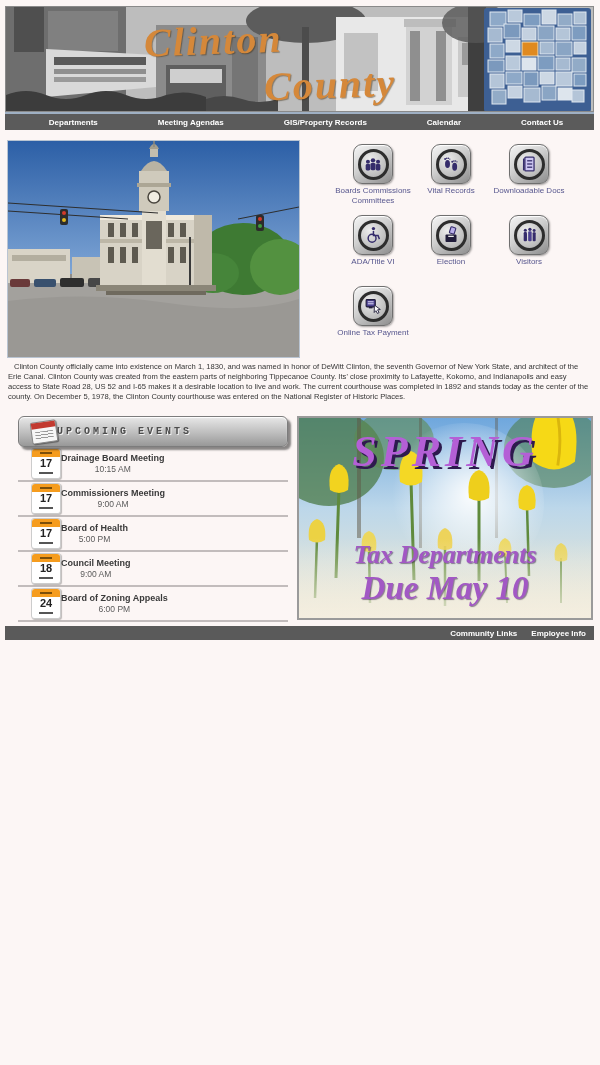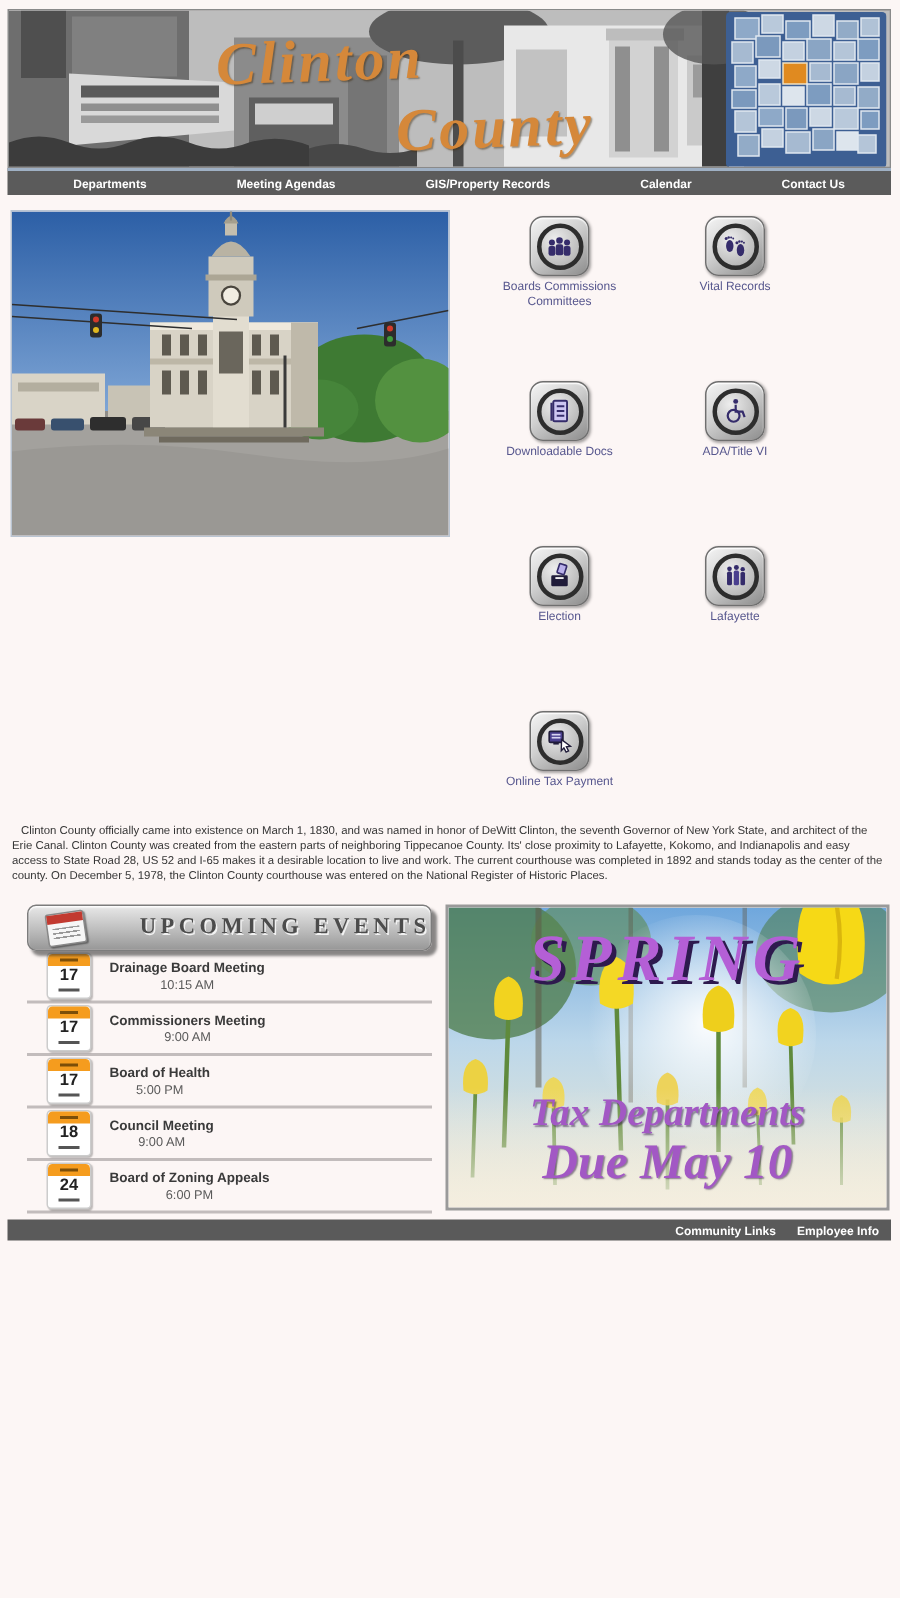--- a/index.html
+++ b/index.html
@@ -15,44 +15,44 @@
   .script-2 { left:258px; top:58px; font-size:40px; transform:rotate(-2deg); letter-spacing:2px; }
   .county-map { position:absolute; right:2px; top:1px; }
 
   
   .nav { height:18px; background:#5b5b5b; display:flex; align-items:center; justify-content:center; gap:15px; border-top:2px solid #9fb0c4; }
   .nav a { color:#ffffff; font-size:8px; font-weight:bold; text-decoration:none; white-space:nowrap; cursor:pointer;margin-left:45px; }
 
   
   .row1 { display:flex; padding-top:10px; }
   .photo-wrap { margin-left:2px; width:293px; height:218px; border:1px solid #b9c4d2; flex:none; }
-  .icon-grid { margin-left:auto; margin-right:26px; width:234px; display:flex; flex-wrap:wrap; align-content:flex-start; padding-top:4px;gap:39px; }
+  .icon-grid { margin-left:auto; margin-right:26px; width:234px; display:flex; flex-wrap:wrap; align-content:flex-start; padding-top:4px; }
   .ql-cell { width:78px; height:71px; display:flex; flex-direction:column; align-items:center; cursor:pointer; }
   .ql-btn { width:40px; height:40px; border-radius:9px; background:linear-gradient(145deg,#f5f5f5 0%,#cfcfcf 45%,#8d8d8d 100%); border:1px solid #6f6f6f; box-shadow:inset 0 1px 1px #ffffff, 1px 1px 2px rgba(0,0,0,.35); display:flex; align-items:center; justify-content:center; }
   .ql-ring { width:31px; height:31px; border-radius:50%; border:3px solid #2d2d2d; background:radial-gradient(circle at 35% 30%,#ededed 0%,#bdbdbd 70%,#a2a2a2 100%); display:flex; align-items:center; justify-content:center; }
   .ql-label { margin-top:2px; font-size:8px; line-height:1.2; color:#57578e; text-align:center; }
 
   
   .intro { margin-top:4px; padding:0 3px; font-size:7.6px; line-height:1.33; color:#353535; text-indent:6px; }
 
   
   .row2 { display:flex; margin-top:14px; align-items:flex-start; }
   .events { margin-left:13px; width:270px; flex:none; }
   .ev-banner { position:relative; height:31px; border-radius:6px; background:linear-gradient(180deg,#e8e8e8 0%,#bdbdbd 55%,#989898 100%); border:1px solid #7c7c7c; box-shadow:3px 3px 2px rgba(40,40,40,.55), inset 0 1px 1px #ffffff; display:flex; align-items:center; cursor:pointer; }
   .ev-banner-cal { width:26px; height:22px; margin-left:12px; background:#f6f6f6; border:1px solid #888; border-radius:2px; transform:rotate(-8deg); box-shadow:1px 1px 1px rgba(0,0,0,.4); position:relative; }
   .ev-banner-cal:before { content:""; position:absolute; left:0; top:0; right:0; height:6px; background:#c23a30; }
   .ev-banner-cal:after { content:""; position:absolute; left:3px; top:9px; width:18px; height:8px; background:repeating-linear-gradient(180deg,#999 0 1px,transparent 1px 3px); }
-  .ev-heading { flex:1; text-align:right; font-family:Liberation Serif, serif; font-weight:bold; font-size:15px; letter-spacing:3px; color:#4c4c4c; text-shadow:1px 1px 0 #f2f2f2; }
+  .ev-heading { flex:1; text-align:left; font-family:Liberation Mono, monospace; font-weight:bold; font-size:10px; letter-spacing:3px; color:#4c4c4c; text-shadow:1px 1px 0 #f2f2f2; }
   .ev-row { display:flex; align-items:center; height:35px; border-bottom:2px solid #c2bcbc; cursor:pointer; }
   .ev-cal { width:30px; height:31px; margin-left:13px; background:#ffffff; border:1px solid #cccccc; border-radius:3px; box-shadow:1px 1px 1px rgba(0,0,0,.25); display:flex; flex-direction:column; align-items:center; flex:none; }
   .ev-cal-top { width:100%; height:8px; background:#f59c1e; border-radius:3px 3px 0 0; display:flex; align-items:center; justify-content:center; }
   .ev-cal-top i { display:block; width:12px; height:2px; background:#7c4e08; }
   .ev-cal-day { font-size:11px; font-weight:bold; color:#222222; line-height:1.2; }
   .ev-cal-bot { width:14px; height:2px; background:#555555; margin-top:1px; }
-  .ev-text { margin-left:12px; }
+  .ev-text { }
   .ev-title { font-size:9px; font-weight:bold; color:#3a3a3a; }
   .ev-time { font-size:8.5px; color:#5a5a5a; margin-top:1px;text-align:center; }
 
   .spring { margin-left:auto; margin-right:1px; width:296px; height:204px; border:2px solid #9a9a9a; position:relative; overflow:hidden; cursor:pointer; }
   .spring-line1 { position:absolute; left:0; right:0; top:8px; text-align:center; font-family:"Liberation Serif", serif; font-style:italic; font-weight:bold; font-size:44px; letter-spacing:4px; color:#b45fd6; text-shadow:3px 3px 0 #2e1a4e; }
   .spring-line2 { position:absolute; left:0; right:0; top:122px; text-align:center; font-family:"Liberation Serif", serif; font-style:italic; font-weight:bold; font-size:26px; color:#a258c4; text-shadow:1px 1px 1px rgba(40,20,60,.5); }
   .spring-line3 { position:absolute; left:0; right:0; top:152px; text-align:center; font-family:"Liberation Serif", serif; font-style:italic; font-weight:bold; font-size:33px; color:#a258c4; text-shadow:1px 1px 1px rgba(40,20,60,.5); }
 
   
   .footer { margin-top:4px; height:14px; background:#5a5a5a; display:flex; align-items:center; justify-content:flex-end; gap:14px; padding-right:8px; }
@@ -315,21 +315,21 @@
           <svg width="22" height="22" viewBox="0 0 24 24" fill="#352c6b">
             <circle cx="8" cy="6.8" r="1.7"></circle>
                 <rect x="6.2" y="8.8" width="3.6" height="10" rx="1.2"></rect>
             <circle cx="13" cy="5.8" r="1.8"></circle>
                 <rect x="11.1" y="8" width="3.8" height="10.8" rx="1.2" fill="#4a3f8f"></rect>
             <circle cx="17.6" cy="7" r="1.6"></circle>
                 <rect x="16" y="9" width="3.3" height="9.8" rx="1.1"></rect>
           </svg>
         </div>
           </div>
-        <div class="ql-label">Lafayette</div>
+        <div class="ql-label">Visitors</div>
       </div>
 
       <div class="ql-cell">
         <div class="ql-btn">
             <div class="ql-ring">
           <svg width="22" height="22" viewBox="0 0 24 24">
             <rect x="4.5" y="5" width="10" height="8" rx="1" fill="#4a3f8f" stroke="#201c3a" stroke-width="1.2"></rect>
             <rect x="6.3" y="6.8" width="6.4" height="1.2" fill="#d8d4f2"></rect>
             <rect x="6.3" y="9" width="6.4" height="1.2" fill="#d8d4f2"></rect>
             <rect x="7.5" y="13" width="4" height="1.6" fill="#201c3a"></rect>

